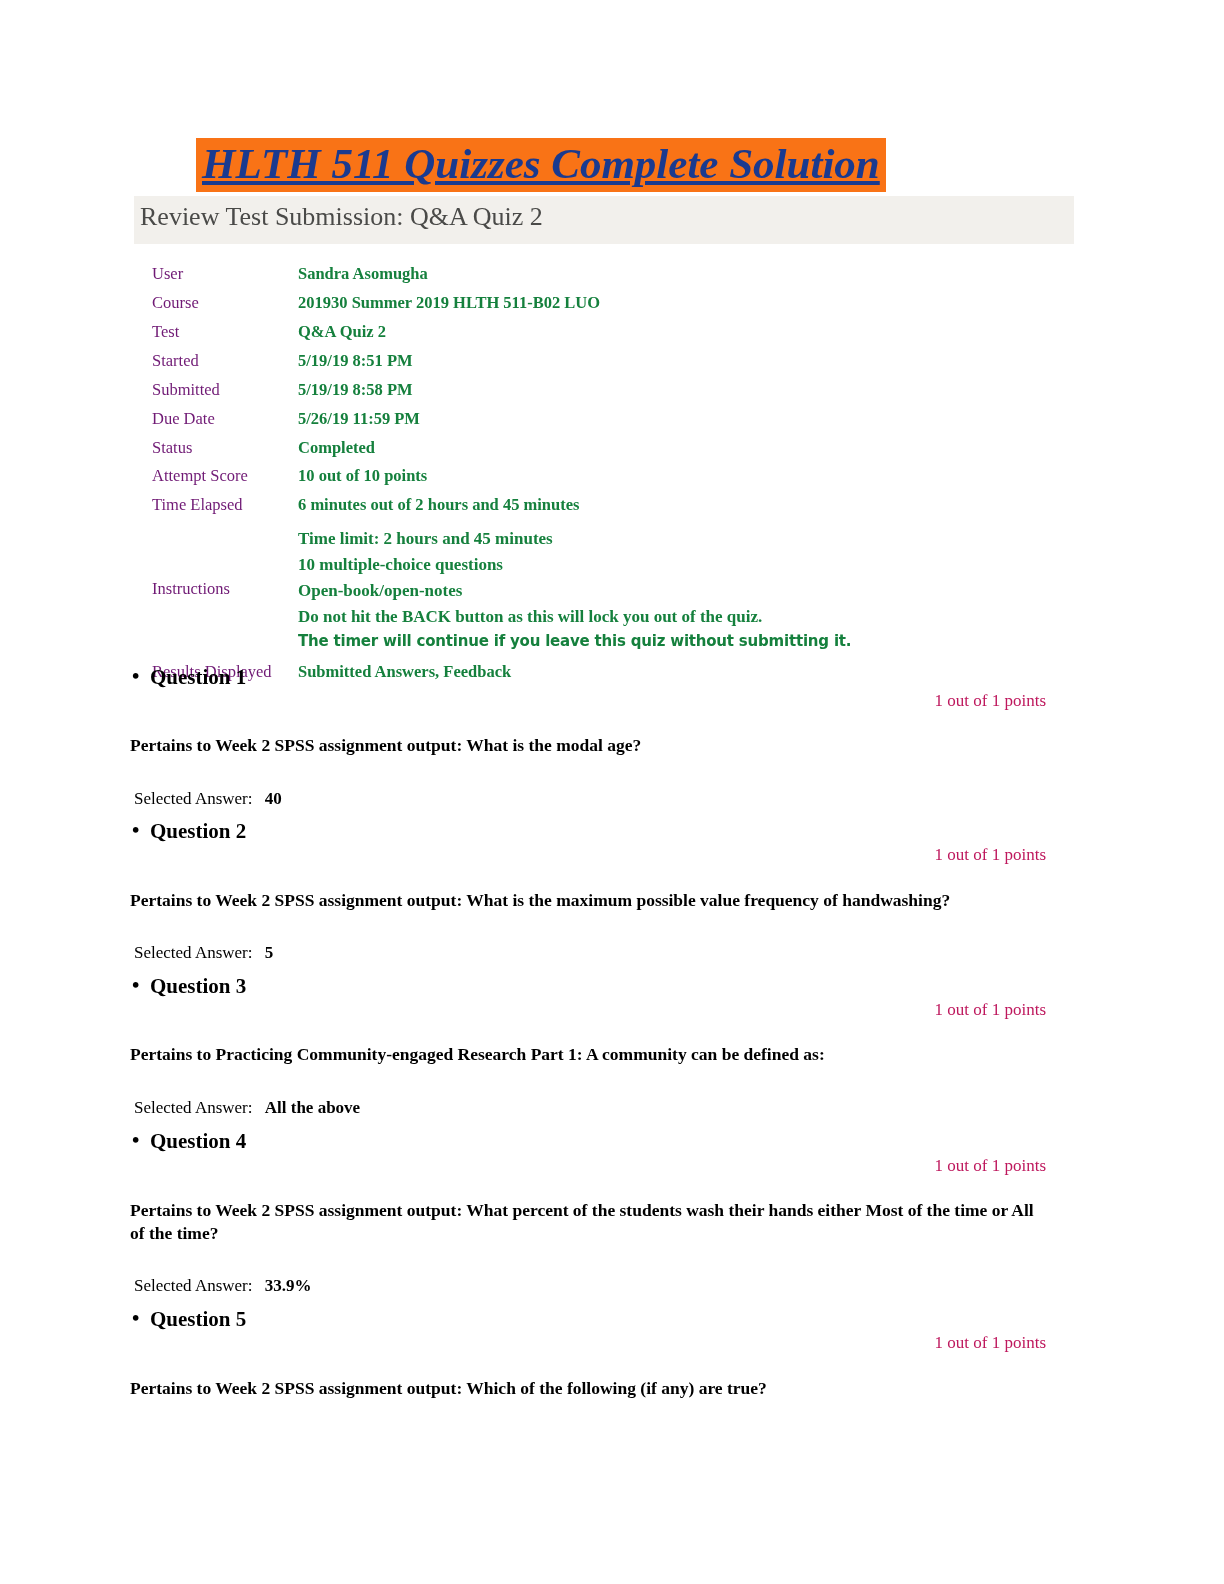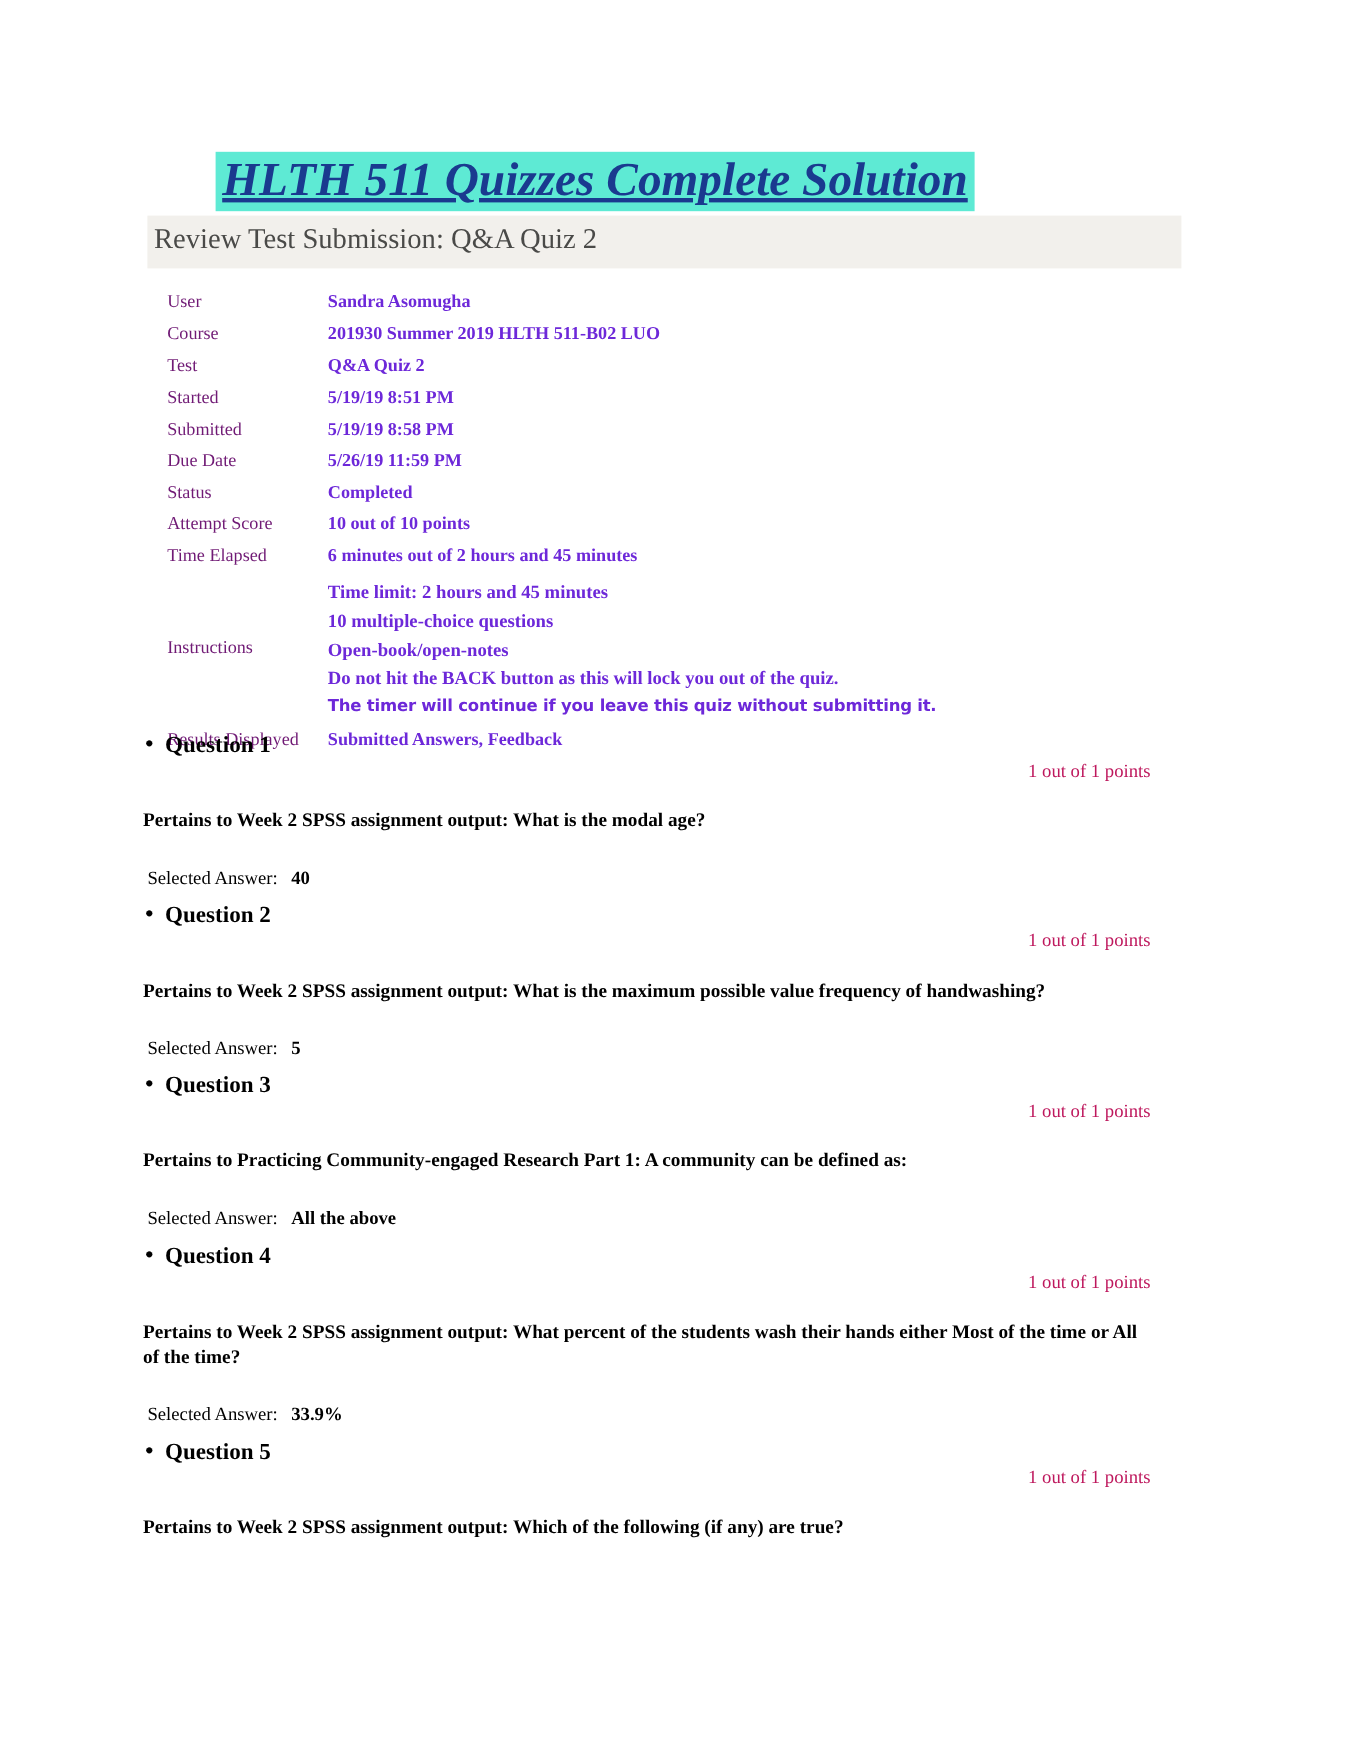--- a/index.html
+++ b/index.html
@@ -25,21 +25,21 @@
 
   
   .title-wrap {
     position: absolute;
     left: 196px;
     top: 138px;
     width: 816px;
   }
   .doc-title {
     display: inline-block;
-    background: #5eead4;
+    background: #f97316;
     color: #1a3a8f;
     font-size: 43px;
     font-style: italic;
     font-weight: bold;
     font-family: "Liberation Serif", serif;
     text-decoration: underline;
     line-height: 1.12;
     padding: 2px 6px 4px 6px;
     white-space: nowrap;
   }
@@ -78,21 +78,21 @@
     width: 146px;
     flex: 0 0 146px;
     font-size: 16.5px;
     color: #701a75;
     font-family: "Liberation Serif", serif;
     line-height: 1.45;
   }
   .meta-value {
     font-size: 16.5px;
     font-weight: bold;
-    color: #6d28d9;
+    color: #15803d;
     font-family: "Liberation Serif", serif;
     line-height: 1.45;
   }
   .meta-value.instr {
     line-height: 1.52;
   }
   .instr-line {
     display: block;
     font-size: 17px;
     font-weight: bold;

